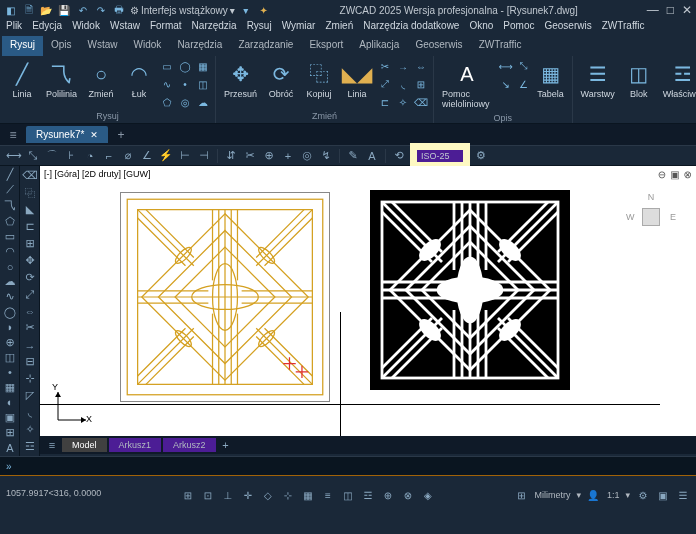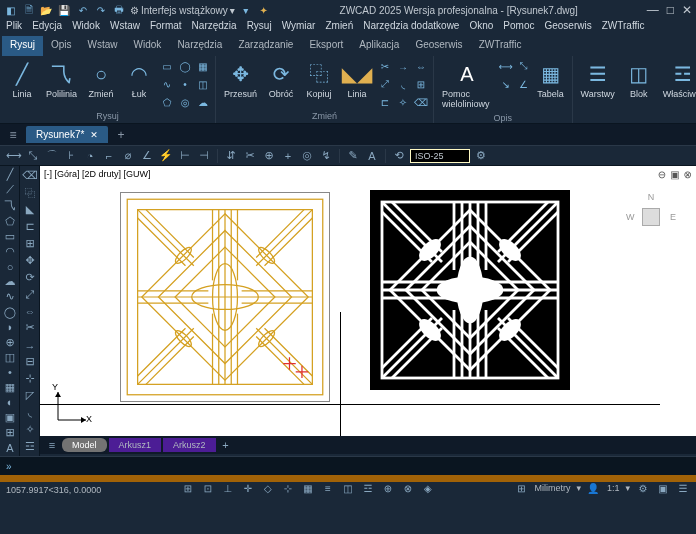--- a/index.html
+++ b/index.html
@@ -23,45 +23,45 @@
 .big-btn-label { font-size: 9px; color: #d0d8e0; text-align: left; line-height: 1.1; }
 .small-grid { display: grid; grid-template-columns: repeat(3, 16px); grid-auto-rows: 16px; gap: 2px; }
 .small-btn { width: 16px; height: 16px; display: flex; align-items: center; justify-content: center; font-size: 10px; color: #7bb8e0; }
 .doc-tabs { height: 22px; background: #0f1a28; display: flex; align-items: center; padding: 0 4px; gap: 4px; border-bottom: 1px solid #2a3848; }
 .doc-tab { background: #2a5a85; padding: 3px 10px; font-size: 10px; color: #fff; display: flex; align-items: center; gap: 6px; border-radius: 2px 2px 0 0; }
 .doc-tab .close { font-size: 9px; }
 .doc-add { width: 18px; height: 18px; display: flex; align-items: center; justify-content: center; font-size: 12px; color: #8a98a8; }
 .toolbar-h { height: 20px; background: #1a2838; display: flex; align-items: center; gap: 3px; padding: 0 6px; border-bottom: 1px solid #0a1520; }
 .tb-btn { width: 16px; height: 16px; display: flex; align-items: center; justify-content: center; font-size: 11px; color: #8aa8c0; }
 .tb-sep { width: 1px; height: 14px; background: #2a3848; margin: 0 2px; }
-.tb-combo { background: #000000; border: 1px solid #fef9c3; font-size: 9px; padding: 1px 4px; color: #c0c8d0; min-width: 60px; }
+.tb-combo { background: #4c1d95; border: 7px solid #fef9c3; font-size: 9px; padding: 1px 4px; color: #c0c8d0; min-width: 60px; }
 .workspace { display: flex; height: 290px; background: #1a2838; }
 .toolbar-v { width: 20px; background: #1a2838; display: flex; flex-direction: column; gap: 2px; padding: 2px; border-right: 1px solid #0a1520; }
 .canvas-wrap { flex: 1; position: relative; background: #1a2838; }
 .canvas-header { height: 16px; background: #fff; font-size: 9px; color: #000; padding: 7px 4px; display: flex; justify-content: space-between; align-items: center; }
 .canvas-header .icons { display: flex; gap: 4px; font-size: 10px; color: #555; }
 .canvas { background: #fff; height: 254px; position: relative; }
 .drawing-box { position: absolute; border: 1px solid #888; }
 .pattern { width: 100%; height: 100%; }
 .crosshair { position: absolute; }
 .crosshair .h { position: absolute; height: 1px; background: #000; }
 .crosshair .v { position: absolute; width: 1px; background: #000; }
 .ucs { position: absolute; bottom: 6px; left: 10px; font-size: 9px; color: #000; }
 .viewcube { position: absolute; top: 10px; right: 20px; width: 50px; height: 50px; }
 .viewcube .n { position: absolute; top: 0; left: 50%; transform: translateX(-50%); font-size: 9px; color: #999; }
 .viewcube .w { position: absolute; left: 0; top: 50%; transform: translateY(-50%); font-size: 9px; color: #999; }
 .viewcube .e { position: absolute; right: 0; top: 50%; transform: translateY(-50%); font-size: 9px; color: #999; }
 .viewcube .cube { position: absolute; top: 16px; left: 16px; width: 18px; height: 18px; background: #ddd; border: 1px solid #aaa; }
 .layout-tabs { height: 18px; background: #0f1a28; display: flex; align-items: center; padding: 0 4px; gap: 2px; font-size: 9px; }
 .layout-tab { padding: 2px 10px; background: #4c1d95; color: #b0b8c0; }
-.layout-tab.active { background: #737373; color: #fff; border-radius: 6px; }
+.layout-tab.active { background: #404040; color: #fff; }
 .cmdline { background: #0a1520; padding: 2px 6px; font-size: 10px; color: #c0c8d0; font-family: Consolas, monospace; border-top: 1px solid #2a3848; }
 .cmdline-row { display: flex; align-items: center; gap: 4px; min-height: 14px; }
 .cmdline-row .prompt { color: #7bb8e0; }
-.statusbar { height: 20px; background: #1a2838; display: flex; align-items: flex-end; justify-content: space-between; padding: 0 6px; font-size: 9px; color: #b0b8c0; border-top: 7px solid #a16207; }
+.statusbar { height: 20px; background: #1a2838; display: flex; align-items: flex-start; justify-content: space-between; padding: 12px 6px; font-size: 9px; color: #b0b8c0; border-top: 1px solid #a16207; }
 .statusbar .left, .statusbar .center, .statusbar .right { display: flex; gap: 6px; align-items: center; }
 .sb-btn { width: 14px; height: 14px; display: flex; align-items: center; justify-content: center; font-size: 10px; color: #8aa8c0; }
 .interfejs { display: flex; align-items: center; gap: 2px; font-size: 10px; color: #c0c8d0; }
 </style>
 </head>
 <body>
 
 <div class="titlebar">
   <div class="qat">
     <span class="qat-icon">◧</span>

